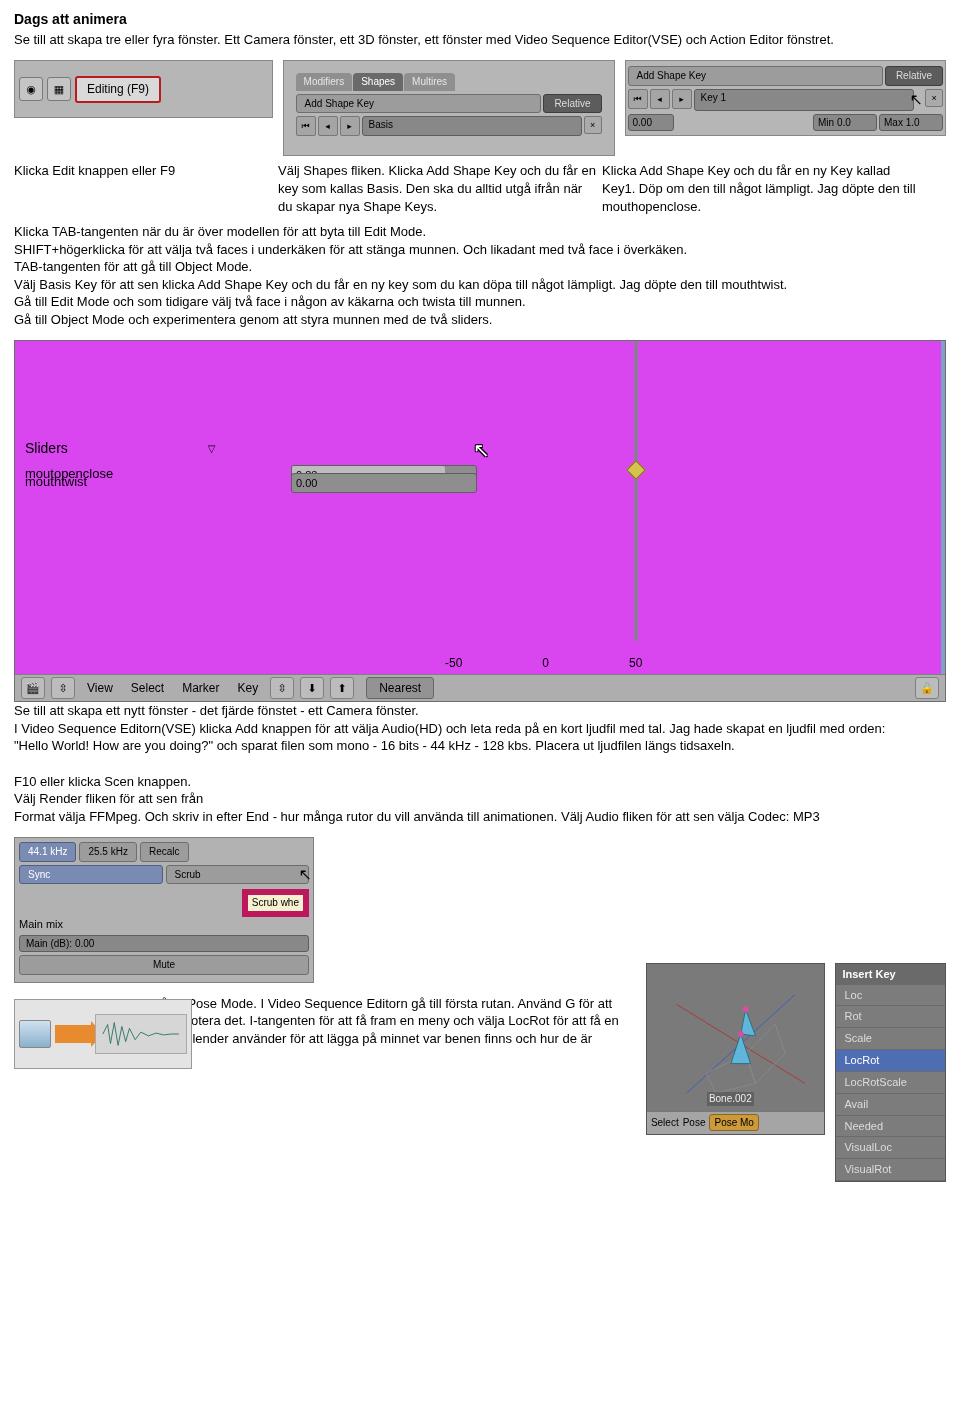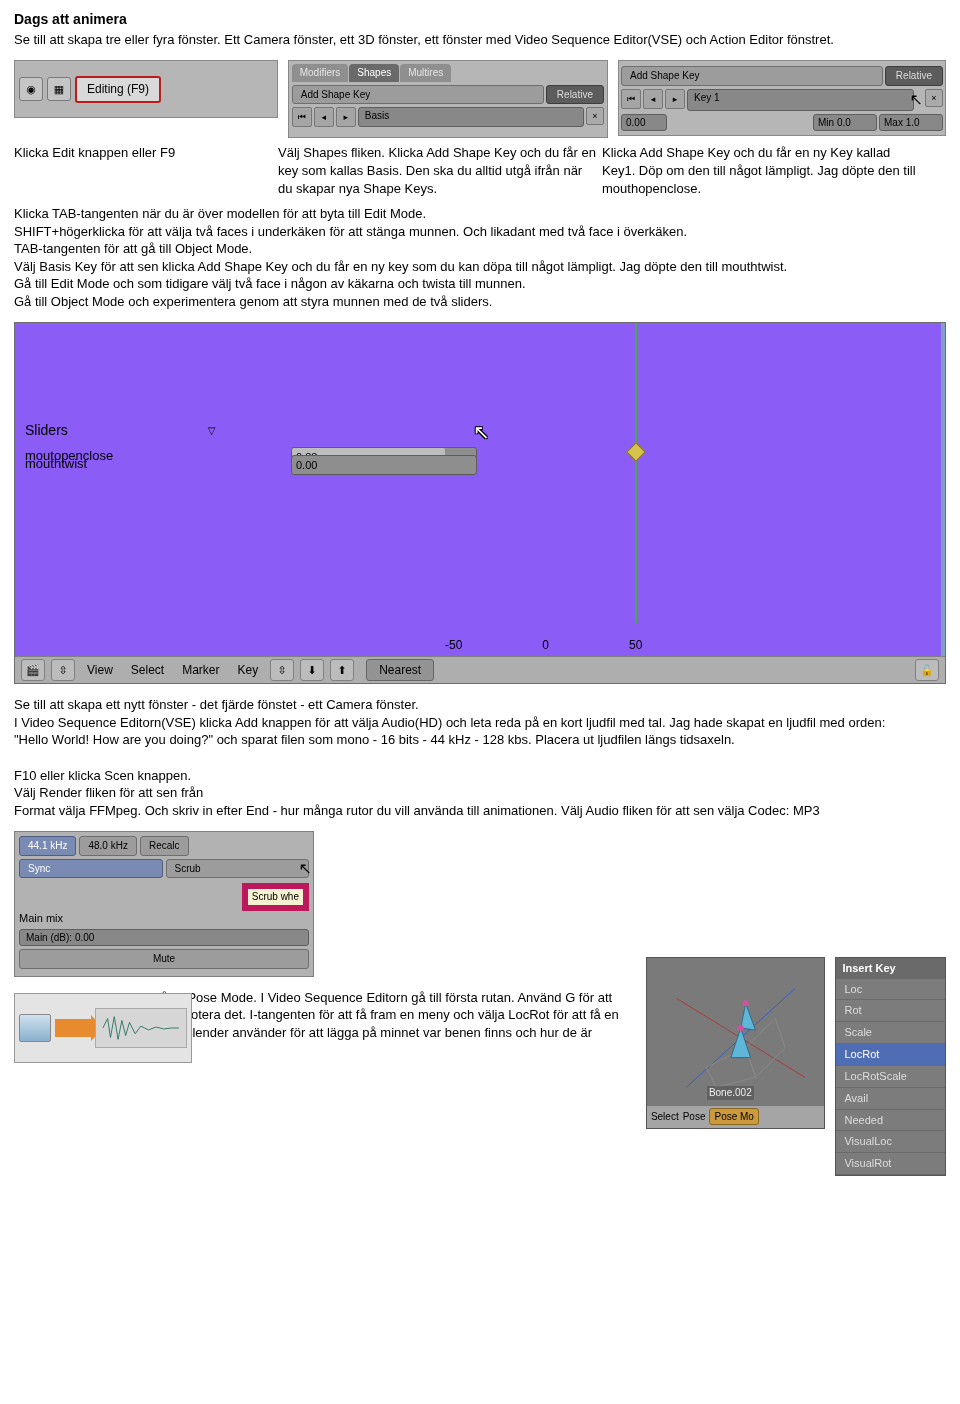--- a/index.html
+++ b/index.html
@@ -55,21 +55,21 @@
     background: #d9d9d9;
     border: 2px solid #b91c1c;
     border-radius: 3px;
     padding: 3px 10px;
     font-size: 12px;
   }
   
   .panel2 {
     width: 320px;
     height: 70px;
-    padding: 3px;
+    padding: 12px;
   }
   .tabrow {
     display: flex;
     gap: 1px;
   }
   .tab {
     background: #8f8f8f;
     color: #e6e6e6;
     font-size: 10px;
     padding: 2px 8px;
@@ -164,25 +164,24 @@
   .caprow {
     display: flex;
     gap: 4px;
     margin-bottom: 8px;
   }
   .cap1 { width: 260px; }
   .cap2 { width: 320px; }
   .cap3 { width: 320px; }
   
   .bigpanel {
-    background: #8b5cf6;
+    background: #d946ef;
     border: 1px solid #6d6d6d;
     height: 360px;
     position: relative;
-    margin-bottom: 12px;
     overflow: hidden;
   }
   .bigpanel .rightedge {
     position: absolute;
     right: 0;
     top: 0;
     bottom: 26px;
     width: 4px;
     background: #7fa1c8;
   }
@@ -592,21 +591,21 @@
 "Hello World! How are you doing?" och sparat filen som mono - 16 bits - 44 kHz - 128 kbs. Placera ut ljudfilen längs tidsaxeln.
 
 F10 eller klicka Scen knappen.
 Välj Render fliken för att sen från
 Format välja FFMpeg. Och skriv in efter End - hur många rutor du vill använda till animationen. Välj Audio fliken för att sen välja Codec: MP3</div>
 
 <div class="row3">
   <div class="soundpanel">
     <div class="srow">
       <div class="selectedbtn">44.1 kHz</div>
-      <div class="graybtn">48.0 kHz</div>
+      <div class="graybtn">25.5 kHz</div>
       <div class="graybtn">Recalc</div>
     </div>
     <div class="srow">
       <div class="selectedbtn" style="flex:1">Sync</div>
       <div class="graybtn" style="flex:1;position:relative">
         <span>Scrub</span>
         <span class="cursor3" style="position:absolute;right:-4px;top:-2px;">↖</span>
       </div>
     </div>
     <div style="display:flex;justify-content:flex-end">

